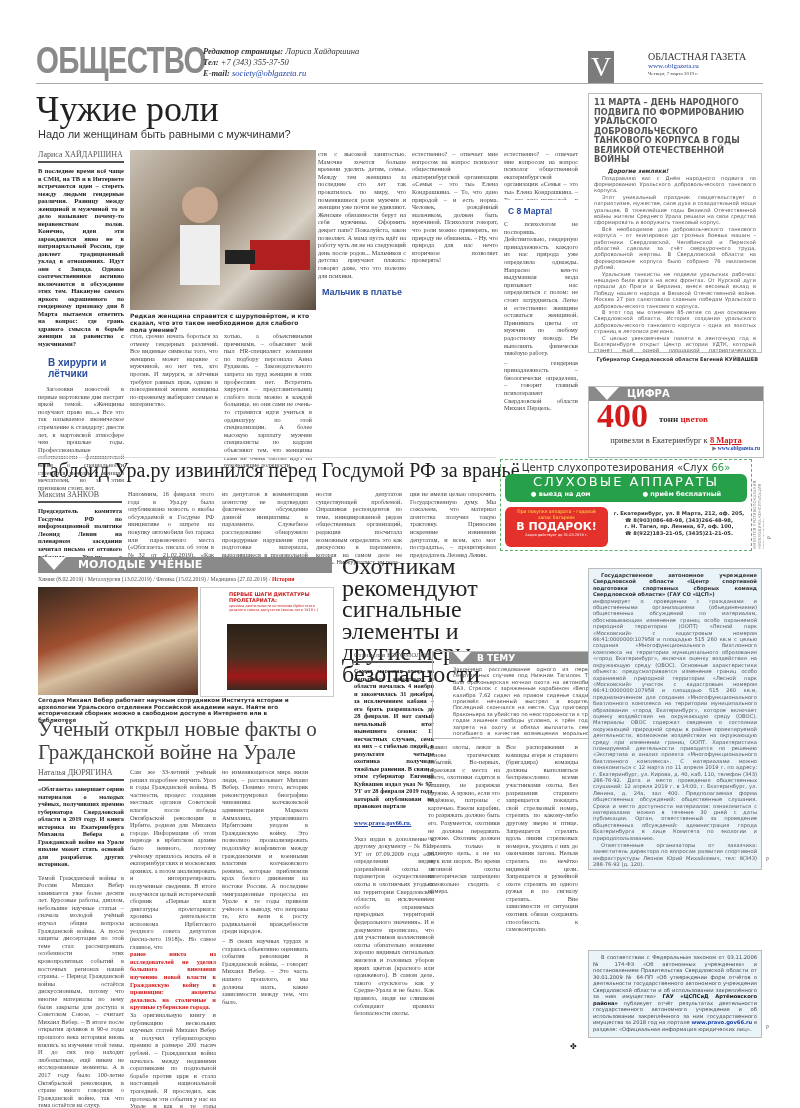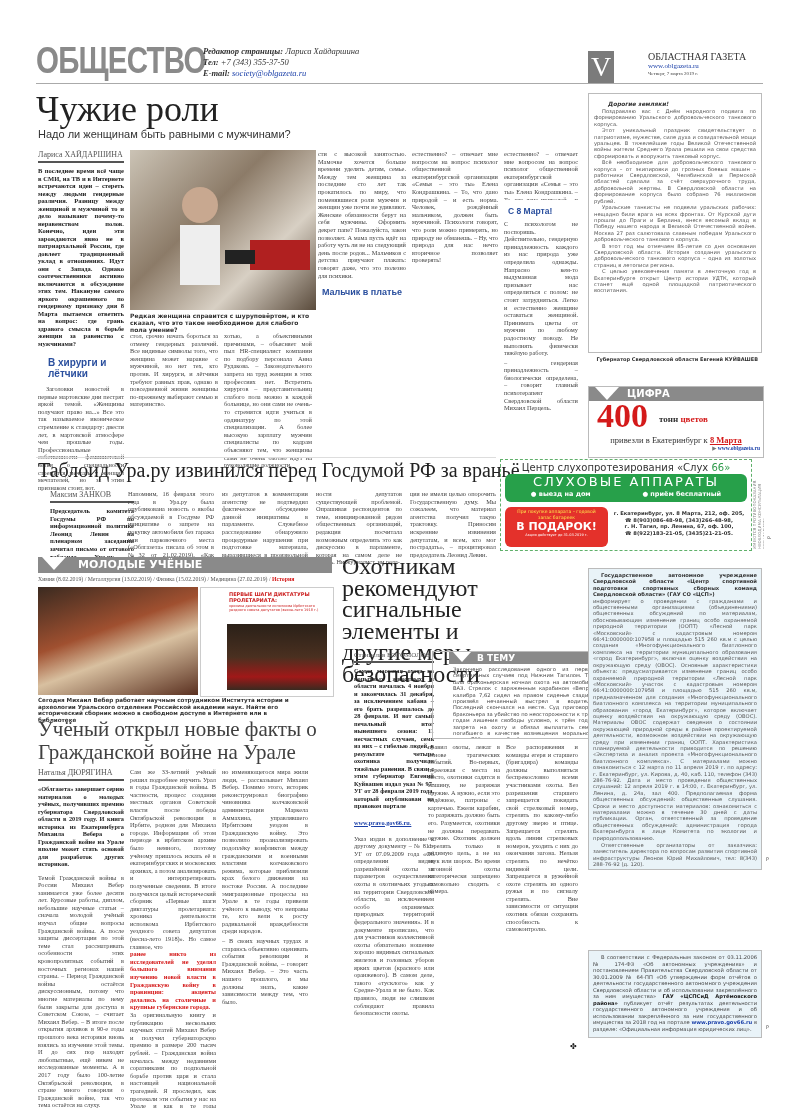--- a/index.html
+++ b/index.html
@@ -63,20 +63,21 @@
 </div>
 <div class="abs txt" style="left:412px;top:150px;width:86px;">естественно? – отвечает мне вопросом на вопрос психолог общественной екатеринбургской организации «Семья – это ты» Елена Кондрашкина. – То, что дано природой – и есть норма. Человек, рождённый мальчиком, должен быть мужчиной. Психологи говорят, что роли можно примерять, но природу не обманешь. – Ну, что природа для нас нечто вторичное позволяет проверять!</div>
 <div class="abs" style="left:504px;top:150px;width:74px;">
   <div class="txt" style="height:50px;overflow:hidden;">естественно? – отвечает мне вопросом на вопрос психолог общественной екатеринбургской организации «Семья – это ты» Елена Кондрашкина. – То, что дано природой – и есть норма. Человек, рождённый мальчиком, должен быть мужчиной. Психологи говорят, что роли можно примерять, но природу не обманешь. – Ну, что природа для нас нечто вторичное позволяет проверять!</div>
   <div class="sans" style="color:#2a4f9e;font-size:8.5px;font-weight:bold;margin:6px 0 4px 4px;">С 8 Марта!</div>
   <div class="txt">С психологом не поспоришь. Действительно, гендерную принадлежность каждого из нас природа уже определила однажды. Напрасно кем-то выдуманная мода призывает нас определиться с полом: не стоит затрудняться. Легко и естественно женщине оставаться женщиной. Принимать цветы от мужчин по любому радостному поводу. Не выполнять физически тяжёлую работу.</div>
   <div class="txt" style="margin-top:2px;">– гендерная принадлежность – биологически определена, – говорит главный психотерапевт Свердловской области Михаил Перцель.</div>
 </div>
 
 <div class="box" style="left:588px;top:93px;width:174px;height:260px;padding:4px 5px;box-sizing:border-box;overflow:hidden;">
+  <div class="cond" style="font-size:8.2px;font-weight:bold;color:#555;line-height:9.5px;">11 МАРТА – ДЕНЬ НАРОДНОГО ПОДВИГА ПО ФОРМИРОВАНИЮ УРАЛЬСКОГО ДОБРОВОЛЬЧЕСКОГО ТАНКОВОГО КОРПУСА В ГОДЫ ВЕЛИКОЙ ОТЕЧЕСТВЕННОЙ ВОЙНЫ</div>
   <div class="cond" style="font-size:5.8px;font-weight:bold;font-style:italic;margin:3px 0 1px 14px;color:#333;">Дорогие земляки!</div>
   <div class="cond" style="font-size:5.2px;line-height:6.4px;color:#555;text-indent:8px;text-align:justify;">Поздравляю вас с Днём народного подвига по формированию Уральского добровольческого танкового корпуса.</div>
   <div class="cond" style="font-size:5.2px;line-height:6.4px;color:#555;text-indent:8px;text-align:justify;">Этот уникальный праздник свидетельствует о патриотизме, мужестве, силе духа и созидательной мощи уральцев. В тяжелейшие годы Великой Отечественной войны жители Среднего Урала решили на свои средства сформировать и вооружить танковый корпус.</div>
   <div class="cond" style="font-size:5.2px;line-height:6.4px;color:#555;text-indent:8px;text-align:justify;">Всё необходимое для добровольческого танкового корпуса – от экипировки до грозных боевых машин – работники Свердловской, Челябинской и Пермской областей сделали за счёт сверхурочного труда, добровольной жертвы. В Свердловской области на формирование корпуса было собрано 76 миллионов рублей.</div>
   <div class="cond" style="font-size:5.2px;line-height:6.4px;color:#555;text-indent:8px;text-align:justify;">Уральские танкисты не подвели уральских рабочих: нещадно били врага на всех фронтах. От Курской дуги прошли до Праги и Берлина, внеся весомый вклад в Победу нашего народа в Великой Отечественной войне. Москва 27 раз салютовала славным победам Уральского добровольческого танкового корпуса.</div>
   <div class="cond" style="font-size:5.2px;line-height:6.4px;color:#555;text-indent:8px;text-align:justify;">В этот год мы отмечаем 85-летие со дня основания Свердловской области. История создания уральского добровольческого танкового корпуса – одна из золотых страниц в летописи региона.</div>
   <div class="cond" style="font-size:5.2px;line-height:6.4px;color:#555;text-indent:8px;text-align:justify;">С целью увековечения памяти в ленточную год в Екатеринбурге открыт Центр истории УДТК, который станет ещё одной площадкой патриотического воспитания.</div>
 
 </div>
 <div class="abs cond" style="left:588px;top:356px;width:170px;text-align:right;font-size:5px;font-weight:bold;color:#333;">Губернатор Свердловской области Евгений КУЙВАШЕВ</div>
@@ -99,21 +100,21 @@
   </div>
   <div class="serif" style="text-align:right;font-size:5.5px;margin-right:3px;">
     <span style="color:#777;">▶</span>
     <a style="font-weight:bold;">www.oblgazeta.ru</a>
   </div>
 </div>
 
 <div class="rule" style="left:36px;top:457px;width:460px;background:#ddd;"></div>
 
 <div class="abs serif" style="left:38px;top:459px;font-size:20px;color:#222;white-space:nowrap;">Таблоид Ура.ру извинился перед Госдумой РФ за враньё</div>
-<div class="abs" style="left:38px;top:490px;width:84px;margin-left:12px;">
+<div class="abs" style="left:38px;top:490px;width:84px;">
   <div class="byline">Максим ЗАНКОВ</div>
   <div class="txt bold" style="margin-top:4px;font-size:6.5px;line-height:7.6px;">Председатель комитета Госдумы РФ по информационной политике Леонид Левин на пленарном заседании зачитал письмо от оттового таблоида Ура.ру с извинениями за фейк.</div>
 </div>
 <div class="abs txt" style="left:128px;top:490px;width:86px;">Напомним, 16 февраля этого года в Ура.ру была опубликована новость о якобы обсуждаемой в Госдуме РФ инициативе о запрете на покупку автомобиля без гаража или парковочного места («Облгазета» писала об этом в №32 от 21.02.2019). «Как выяснилось, ни один</div>
 <div class="abs txt" style="left:222px;top:490px;width:86px;">из депутатов в комментарии агентству не подтвердил фактическое обсуждение данной инициативы в парламенте. Служебное расследование обнаружило процедурные нарушения при подготовке материала, выразившиеся в произвольной трактовке озабочен-</div>
 <div class="abs txt" style="left:316px;top:490px;width:86px;">ности депутатов существующей проблемой. Опрашивая респондентов по теме, инициированной рядом общественных организаций, редакция посчитала возможным определить это как дискуссию в парламенте, которая на самом деле не велась. Ни журналист, ни реда-</div>
 <div class="abs txt" style="left:410px;top:490px;width:86px;">ция не имели целью опорочить Государственную думу. Мы сожалеем, что материал агентства получил такую трактовку. Приносим искренние извинения депутатам, и всем, кто мог пострадать», – процитировал председатель Леонид Левин.</div>
 
 <div class="abs" style="left:500px;top:459px;width:250px;height:90px;border:1px dashed #5fb06a;">
   <div class="cond" style="text-align:center;font-size:10px;color:#333;margin-top:2px;">

